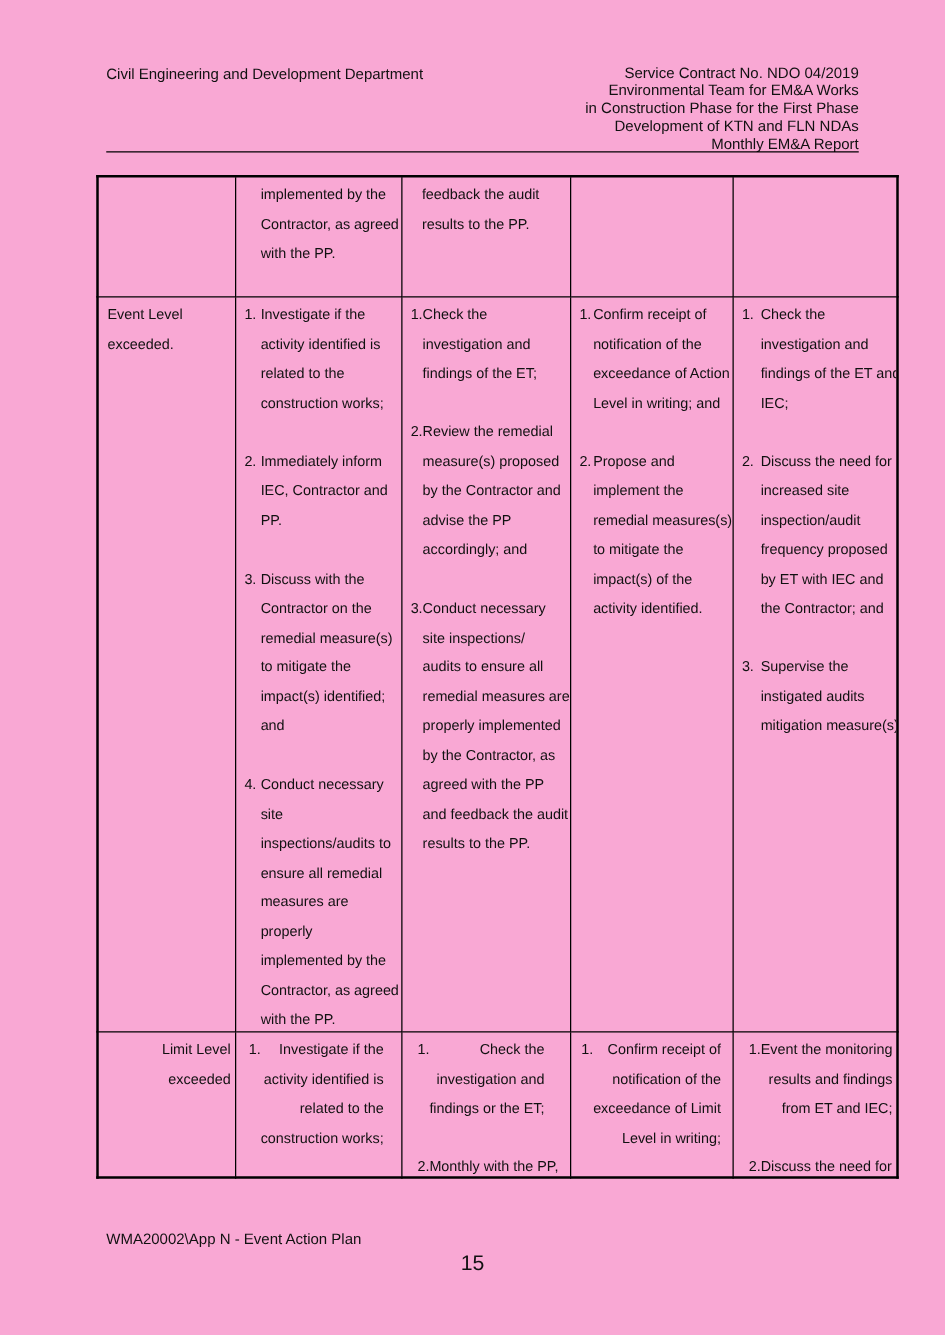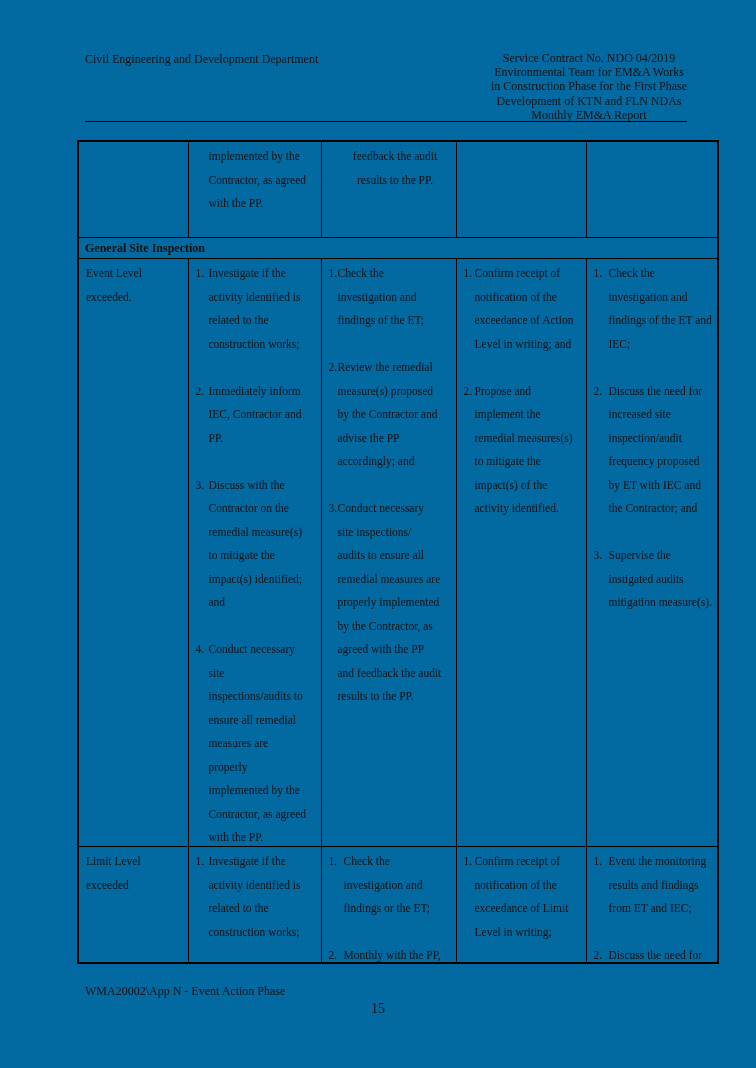--- a/index.html
+++ b/index.html
@@ -1,31 +1,31 @@
 <!DOCTYPE html>
 <html><head>
 <meta charset="utf-8">
 <style>
   html,body{margin:0;padding:0;background:#ffffff;}
   .page{
     position:relative;
     width:756px;height:1068px;
-    background:#0369a1;
-    font-family:Liberation Serif, serif;
+    background:#f9a8d4;
+    font-family:Liberation Sans, sans-serif;
     color:#111111;
     overflow:hidden;
   }
   
   .hdr-left{
     position:absolute;left:85px;top:52px;
     font-size:12px;white-space:pre;
   }
   .hdr-right{
     position:absolute;right:69px;top:51px;
-    text-align:center;font-size:12px;line-height:14.2px;white-space:pre;
+    text-align:right;font-size:12px;line-height:14.2px;white-space:pre;
   }
   .hdr-rule{
     position:absolute;left:85px;top:121px;width:602px;
     border-top:1.6px solid #000;
   }
   
   table.doc{
     position:absolute;left:77px;top:140px;
     border-collapse:collapse;table-layout:fixed;
     width:640px;
@@ -39,38 +39,38 @@
   .cw1{width:110px}.cw2{width:133px}.cw3{width:135px}.cw4{width:130px}.cw5{width:132px}
   .cellbox{
     box-sizing:border-box;
     overflow:hidden;
     padding:3px 3px 0 7px;
     font-size:11.5px;
     line-height:23.5px;
   }
   .h-r1 .cellbox{height:95px;}
   .h-r3 .cellbox{height:587px;}
-  .h-r4 .cellbox{height:115px;}
+  .h-r4 .cellbox{height:115px;text-align:right;}
   .section-cell .cellbox{
     height:20px;line-height:20px;
     font-weight:bold;font-size:12px;
     padding:0 0 0 6px;
   }
   .label,.txt{white-space:pre;}
   .item{display:flex;margin-bottom:23.5px;}
   .item:last-child{margin-bottom:0;}
   .num{flex:0 0 13px;}
   td.n-tight .num{flex-basis:9px;}
   td.n-norm  .num{flex-basis:11px;}
   td.n-wide  .num{flex-basis:15px;}
   .cont-c2 .txt{padding-left:13px;}
-  .cont-c3 .txt{padding-left:9px;text-align:center;}
+  .cont-c3 .txt{padding-left:9px;}
   
   .ftr-ref{position:absolute;left:85px;top:984px;font-size:12px;white-space:pre;}
-  .ftr-page{position:absolute;left:0;top:1001px;width:756px;text-align:center;font-size:14px;}
+  .ftr-page{position:absolute;left:0;top:1001px;width:756px;text-align:center;font-size:17px;}
 </style>
 </head>
 <body>
 
 <div class="page">
 
   <div class="hdr-left">Civil Engineering and Development Department</div>
   <div class="hdr-right">Service Contract No. NDO 04/2019
 Environmental Team for EM&amp;A Works
 in Construction Phase for the First Phase
@@ -106,25 +106,20 @@
             </div>
       </td>
       <td>
             <div class="cellbox"></div>
           </td>
       <td>
             <div class="cellbox"></div>
           </td>
     </tr>
 
-    <tr>
-      <td colspan="5" class="section-cell">
-        <div class="cellbox">General Site Inspection</div>
-      </td>
-    </tr>
 
     <tr class="h-r3">
       <td>
         <div class="cellbox">
               <div class="label">Event Level
 exceeded.</div>
             </div>
       </td>
       <td>
         <div class="cellbox">
@@ -296,16 +291,16 @@
           <div class="item">
             <span class="num">2.</span>
             <span class="txt">Discuss the need for</span>
           </div>
         </div>
       </td>
     </tr>
   </tbody>
     </table>
 
-  <div class="ftr-ref">WMA20002\App N - Event Action Phase</div>
+  <div class="ftr-ref">WMA20002\App N - Event Action Plan</div>
   <div class="ftr-page">15</div>
 
 </div>
 
 </body></html>

